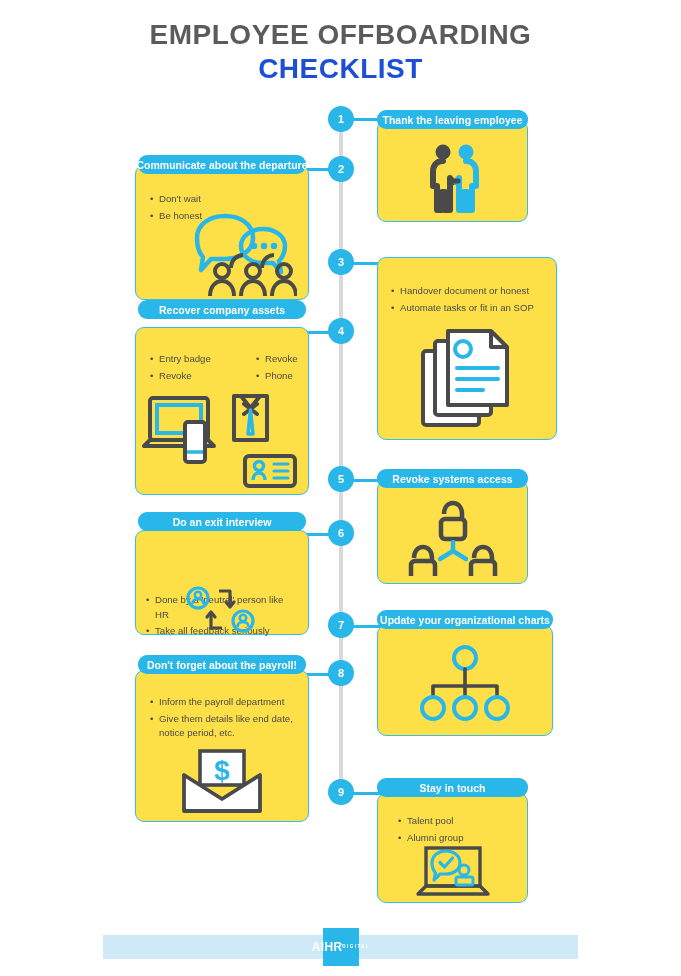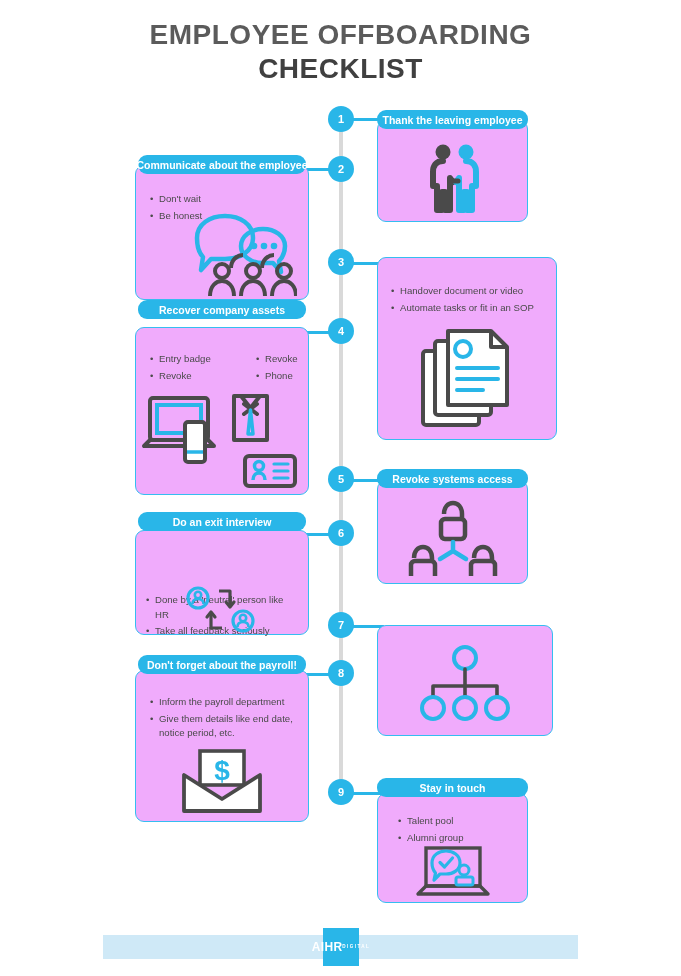--- a/index.html
+++ b/index.html
@@ -5,34 +5,34 @@
   html,body{margin:0;padding:0;}
   body{
     width:681px;height:976px;position:relative;background:#ffffff;
     font-family:"Liberation Sans", sans-serif;overflow:hidden;
   }
   .page{position:relative;width:681px;height:976px;}
 
   
   .title-wrap{position:absolute;left:0;top:18px;width:681px;text-align:center;}
   .title-1{font-size:28px;font-weight:bold;letter-spacing:.5px;color:#5b5b5b;line-height:34px;}
-  .title-2{font-size:28px;font-weight:bold;letter-spacing:.5px;color:#404040;line-height:34px;}
+  .title-2{font-size:28px;font-weight:bold;letter-spacing:.5px;color:#1d4ed8;line-height:34px;}
 
   
   .spine{position:absolute;left:339px;top:118px;width:4px;height:676px;background:#d9d9d9;border-radius:2px;}
   .num{
     position:absolute;width:26px;height:26px;border-radius:50%;
     background:#29b6e8;color:#fff;font-size:11px;font-weight:bold;
     display:flex;align-items:center;justify-content:center;z-index:4;
   }
   .connector{position:absolute;height:3px;background:#29b6e8;z-index:2;}
 
   
   .card{
-    position:absolute;background:#f0abfc;border:1.5px solid #35bdf0;
+    position:absolute;background:#fde047;border:1.5px solid #35bdf0;
     border-radius:9px;box-sizing:border-box;z-index:3;
   }
   .card-head{
     position:absolute;background:#29b6e8;color:#ffffff;
     font-size:10.5px;font-weight:bold;border-radius:9px;
     display:flex;align-items:center;justify-content:center;
     height:19px;z-index:5;box-sizing:border-box;padding:0 8px;
     white-space:nowrap;
   }
   .bullets{position:absolute;left:14px;right:10px;top:26px;}
@@ -101,27 +101,27 @@
         <path d="M33 88 C33 78 39 73 45 73 C51 73 57 78 57 88" fill="none" stroke="#4a4a4a" stroke-width="4"></path>
         <circle cx="76" cy="63" r="7" fill="none" stroke="#4a4a4a" stroke-width="4"></circle>
         <path d="M64 88 C64 78 70 73 76 73 C82 73 88 78 88 88" fill="none" stroke="#4a4a4a" stroke-width="4"></path>
         <circle cx="107" cy="63" r="7" fill="none" stroke="#4a4a4a" stroke-width="4"></circle>
         <path d="M95 88 C95 78 101 73 107 73 C113 73 119 78 119 88" fill="none" stroke="#4a4a4a" stroke-width="4"></path>
         <path d="M54 60 C54 52 60 47 66 47" fill="none" stroke="#4a4a4a" stroke-width="4"></path>
         <path d="M85 60 C85 52 91 47 97 47" fill="none" stroke="#4a4a4a" stroke-width="4"></path>
       </svg>
     </div>
   </div>
-  <div class="card-head" style="left:138px;top:155px;width:168px;">Communicate about the employee</div>
+  <div class="card-head" style="left:138px;top:155px;width:168px;">Communicate about the departure</div>
 
   <div class="connector" style="left:352px;top:262px;width:32px;"></div>
   <div class="num" style="left:328px;top:249px;">3</div>
   <div class="card" style="left:377px;top:257px;width:180px;height:183px;">
     <div class="bullets" style="left:13px;">
-      <div class="bul">Handover document or video</div>
+      <div class="bul">Handover document or honest</div>
       <div class="bul">Automate tasks or fit in an SOP</div>
     </div>
     <div class="icon-area" style="top:66px;height:110px;">
       <svg width="100" height="104" viewBox="0 0 100 104">
         <rect x="6" y="24" width="56" height="74" rx="3" fill="#fff" stroke="#4a4a4a" stroke-width="4"></rect>
         <rect x="18" y="14" width="56" height="74" rx="3" fill="#fff" stroke="#4a4a4a" stroke-width="4"></rect>
         <path d="M31 4 L74 4 L90 20 L90 78 L31 78 Z" fill="#fff" stroke="#4a4a4a" stroke-width="4" stroke-linejoin="round"></path>
         <path d="M74 4 L74 20 L90 20" fill="none" stroke="#4a4a4a" stroke-width="4" stroke-linejoin="round"></path>
         <circle cx="46" cy="22" r="8" fill="none" stroke="#29b6e8" stroke-width="4"></circle>
         <path d="M40 41 L81 41 M40 52 L81 52 M40 63 L66 63" stroke="#29b6e8" stroke-width="4" stroke-linecap="round"></path>
@@ -215,20 +215,21 @@
     <div class="icon-area" style="top:16px;height:84px;">
       <svg width="96" height="80" viewBox="0 0 96 80">
         <circle cx="48" cy="14" r="11" fill="none" stroke="#29b6e8" stroke-width="4"></circle>
         <path d="M48 25 L48 42 M16 42 L80 42 M16 42 L16 53 M48 42 L48 53 M80 42 L80 53" fill="none" stroke="#4a4a4a" stroke-width="3.6" stroke-linecap="round"></path>
         <circle cx="16" cy="64" r="11" fill="none" stroke="#29b6e8" stroke-width="4"></circle>
         <circle cx="48" cy="64" r="11" fill="none" stroke="#29b6e8" stroke-width="4"></circle>
         <circle cx="80" cy="64" r="11" fill="none" stroke="#29b6e8" stroke-width="4"></circle>
       </svg>
     </div>
   </div>
+  <div class="card-head" style="left:377px;top:610px;width:176px;">Update your organizational charts</div>
 
   <div class="connector" style="left:305px;top:673px;width:30px;"></div>
   <div class="num" style="left:328px;top:660px;">8</div>
   <div class="card" style="left:135px;top:670px;width:174px;height:152px;">
     <div class="bullets" style="left:14px;top:24px;">
       <div class="bul">Inform the payroll department</div>
       <div class="bul">Give them details like end date, notice period, etc.</div>
     </div>
     <div class="icon-area" style="top:76px;height:70px;">
       <svg width="96" height="66" viewBox="0 0 96 66">

